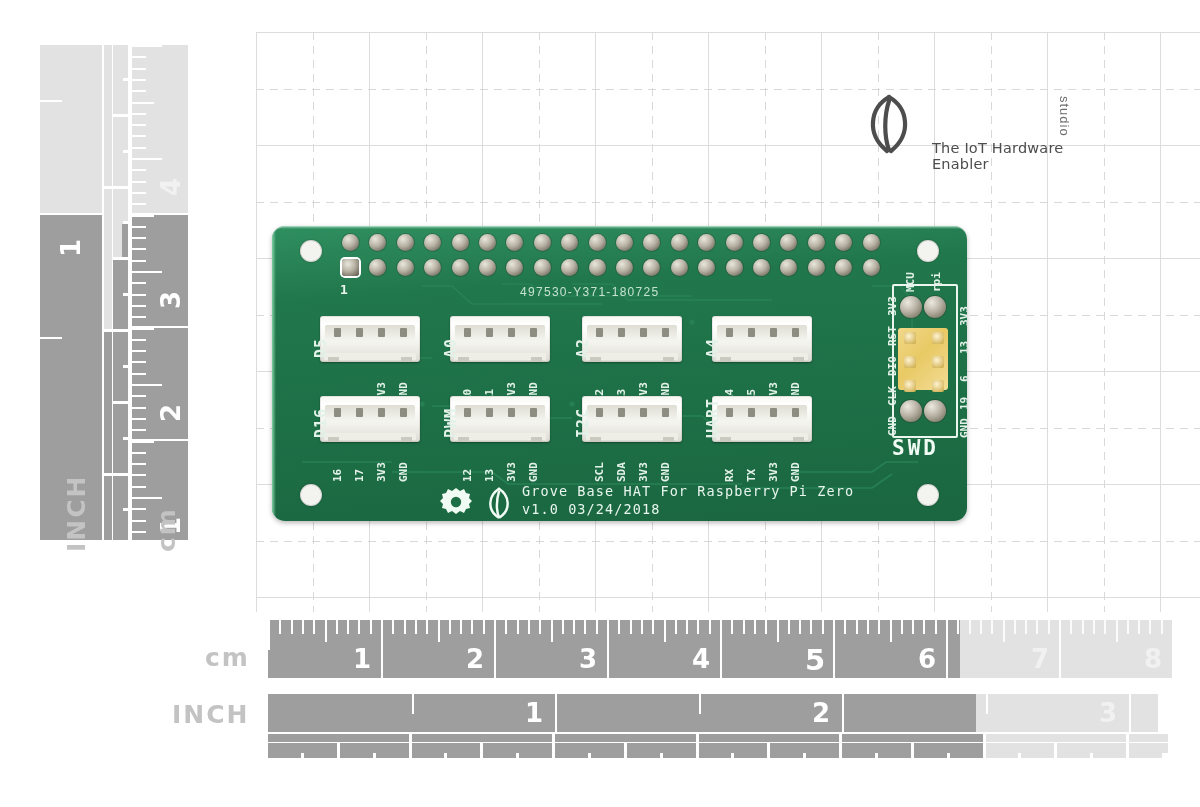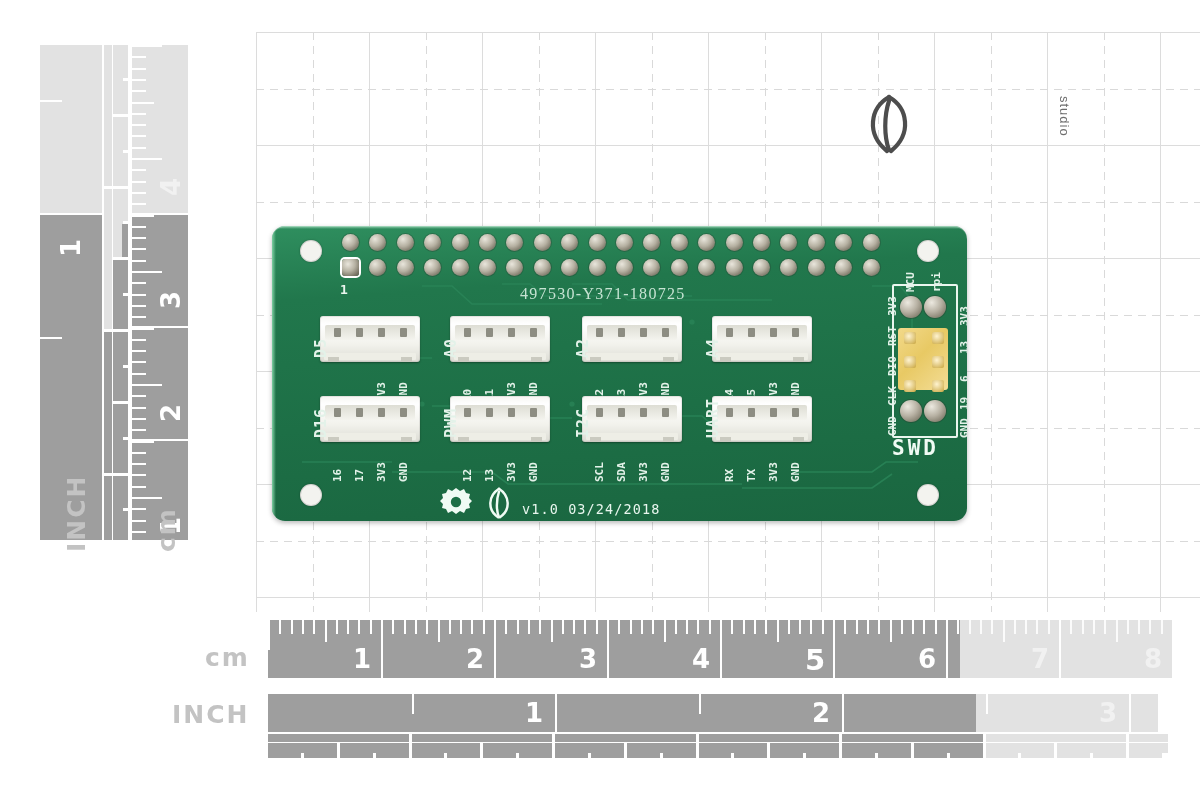--- a/index.html
+++ b/index.html
@@ -86,22 +86,22 @@
 
   
   .gpio{position:absolute;}
   .pad{position:absolute;width:17px;height:17px;border-radius:50%;
        background:radial-gradient(circle at 35% 30%,#e9e6dc 0%,#b6b1a2 45%,#7c7768 78%,#5d5a4e 100%);
        box-shadow:0 0 0 1px rgba(40,60,45,.35);}
   .pad.sq{border-radius:3px;box-shadow:0 0 0 2px #ffffff;}
   .pin1{position:absolute;color:#eaf5ee;font-size:13px;font-weight:bold;
         font-family:"DejaVu Sans Mono",monospace;}
 
-  .boardcode{position:absolute;color:#cfe9da;font-size:16px;letter-spacing:1.3px;
-        font-family:Liberation Serif, serif;opacity:.95;}
+  .boardcode{position:absolute;color:#cfe9da;font-size:12px;letter-spacing:1.3px;
+        font-family:Liberation Sans, sans-serif;opacity:.95;}
 
   
   .conn{position:absolute;width:100px;height:46px;border-radius:3px;
         background:linear-gradient(to bottom,#f6f6f2 0%,#ffffff 18%,#f2f2ec 62%,#dcdcd4 100%);
         box-shadow:0 1px 2px rgba(0,0,0,.35), inset 0 0 0 1px rgba(0,0,0,.08);}
   .conn .slot{position:absolute;left:5px;right:5px;top:9px;height:15px;
         border-radius:2px;background:linear-gradient(to bottom,#ddddd4,#f4f4ee);}
   .conn .cp{position:absolute;top:12px;width:7px;height:9px;border-radius:1px;
         background:#8d8d82;}
   .conn .lip{position:absolute;left:4px;right:4px;bottom:2px;height:7px;
@@ -178,20 +178,21 @@
   <div class="mark">
     <svg width="66" height="64" viewBox="0 0 66 64" aria-hidden="true">
       <g fill="none" stroke="#4d4d4d" stroke-width="4.2" stroke-linecap="round">
         <path d="M33 5 C14 16, 10 42, 31 59"></path>
         <path d="M33 5 C52 16, 56 42, 35 59"></path>
         <path d="M33 9 C28 24, 28 44, 33 58"></path>
       </g>
     </svg>
   </div>
   <div class="studio">studio</div>
+  <div class="tag">The IoT Hardware Enabler</div>
 </div>
 
 <div class="vruler" id="v-inch" style="left:40px;top:45px;width:62px;height:495px;">
     <div class="vbar light" style="height: 168px;"></div>
     <div class="vbar dark" style="top: 168px; height: 327px;"></div>
     <div class="vtick" style="width: 22px; top: 291.5px;"></div>
     <div class="vtick" style="width: 22px; top: 54.5px;"></div>
     <div class="vsep" style="top: 168px;"></div>
     <div class="vnum" style="left: 16px; top: 190px; width: 30px; text-align: center;">1</div>
   </div>
@@ -542,21 +543,21 @@
       <circle cx="18" cy="16" r="5.2" fill="#1d6f46"></circle>
     </svg>
     <svg width="34" height="34" viewBox="0 0 36 36" style="position:absolute;left:44px;top:2px;" aria-hidden="true">
       <g fill="none" stroke="#f0fbf4" stroke-width="2.6" stroke-linecap="round">
         <path d="M18 3 C7 10, 5 25, 17 33"></path>
         <path d="M18 3 C29 10, 31 25, 19 33"></path>
         <path d="M18 6 C15 15, 15 26, 18 33"></path>
       </g>
     </svg>
     <div class="txt">
-      <br>
+      <span>Grove Base HAT For Raspberry Pi Zero</span><br>
       <span>v1.0 03/24/2018</span>
     </div>
   </div>
 </div>
 
 <div class="rlabel" style="left:205px;top:643px;">cm</div>
 <div class="hruler" id="h-cm" style="left:268px;top:620px;width:900px;height:58px;">
     <div class="hbar dark" style="width: 692px;"></div>
     <div class="hbar light" style="left: 692px; width: 212px;"></div>
     <div class="tick" style="height: 30px; left: 0px; opacity: 1;"></div>

